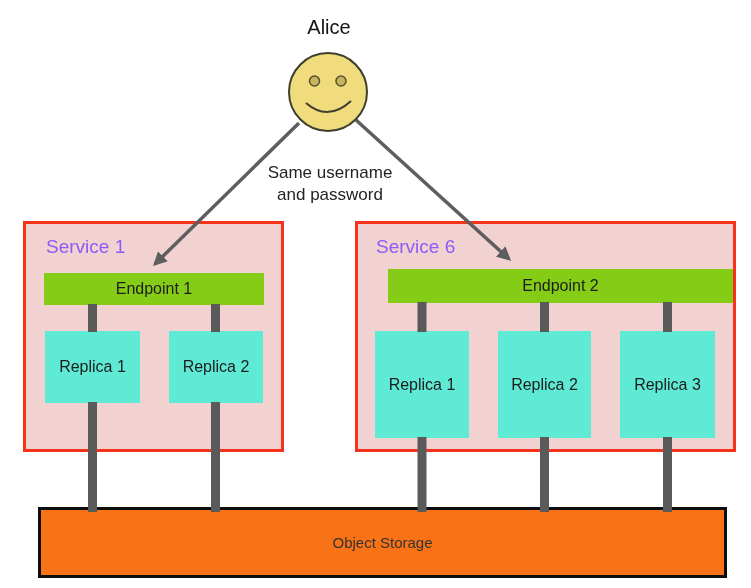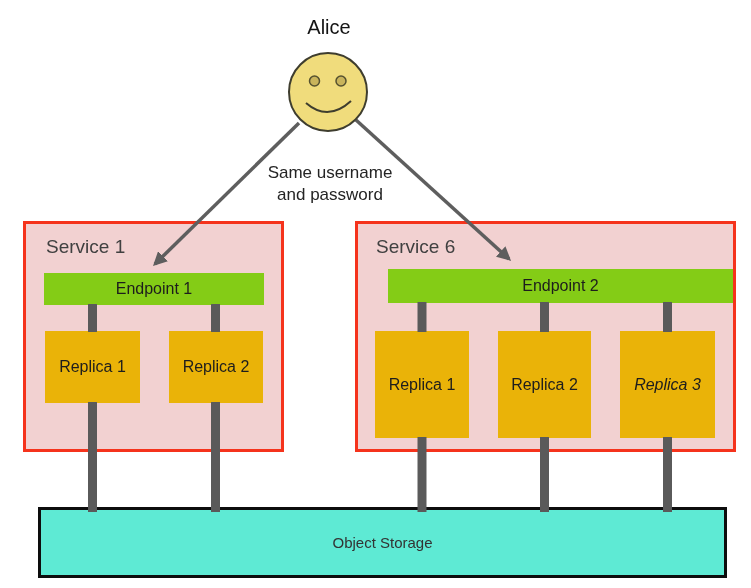--- a/index.html
+++ b/index.html
@@ -15,39 +15,39 @@
   .annotation{
     left:230px;top:162px;width:200px;text-align:center;
     font-size:17px;line-height:22px;color:#242424;
   }
   .service{
     background:#F2D1D1;border:3px solid #F5331C;box-sizing:border-box;
   }
   .service-1{left:23px;top:221px;width:261px;height:231px;}
   .service-2{left:355px;top:221px;width:381px;height:231px;}
   .service-label{
-    font-size:19px;color:#404040;
+    font-size:19px;color:#8b5cf6;
   }
   .service-1-label{left:46px;top:236px;}
   .service-2-label{left:376px;top:236px;}
   .node{
     box-sizing:border-box;display:flex;align-items:center;justify-content:center;
     font-size:16px;color:#1d1d1d;text-align:center;
   }
   .endpoint{background:#84cc16;}
   .endpoint-1{left:44px;top:273px;width:220px;height:32px;}
   .endpoint-2{left:373px;top:269px;width:345px;height:34px;margin-left:15px;}
-  .replica{background:#eab308;}
+  .replica{background:#5eead4;}
   .r11{left:45px;top:331px;width:95px;height:72px;}
   .r12{left:169px;top:331px;width:94px;height:72px;}
   .r21{left:375px;top:331px;width:94px;height:107px;}
   .r22{left:498px;top:331px;width:93px;height:107px;}
-  .r23{left:620px;top:331px;width:95px;height:107px;font-style:italic;}
+  .r23{left:620px;top:331px;width:95px;height:107px;}
   .storage{
-    left:38px;top:507px;width:689px;height:71px;background:#5eead4;
+    left:38px;top:507px;width:689px;height:71px;background:#f97316;
     border:3px solid #0d0d0d;box-sizing:border-box;
     display:flex;align-items:center;justify-content:center;
     font-size:15px;color:#333333;
   }
   .overlay{
     left:0;top:0;width:751px;height:588px;pointer-events:none;
   }
 </style>
 </head>
 <body>

